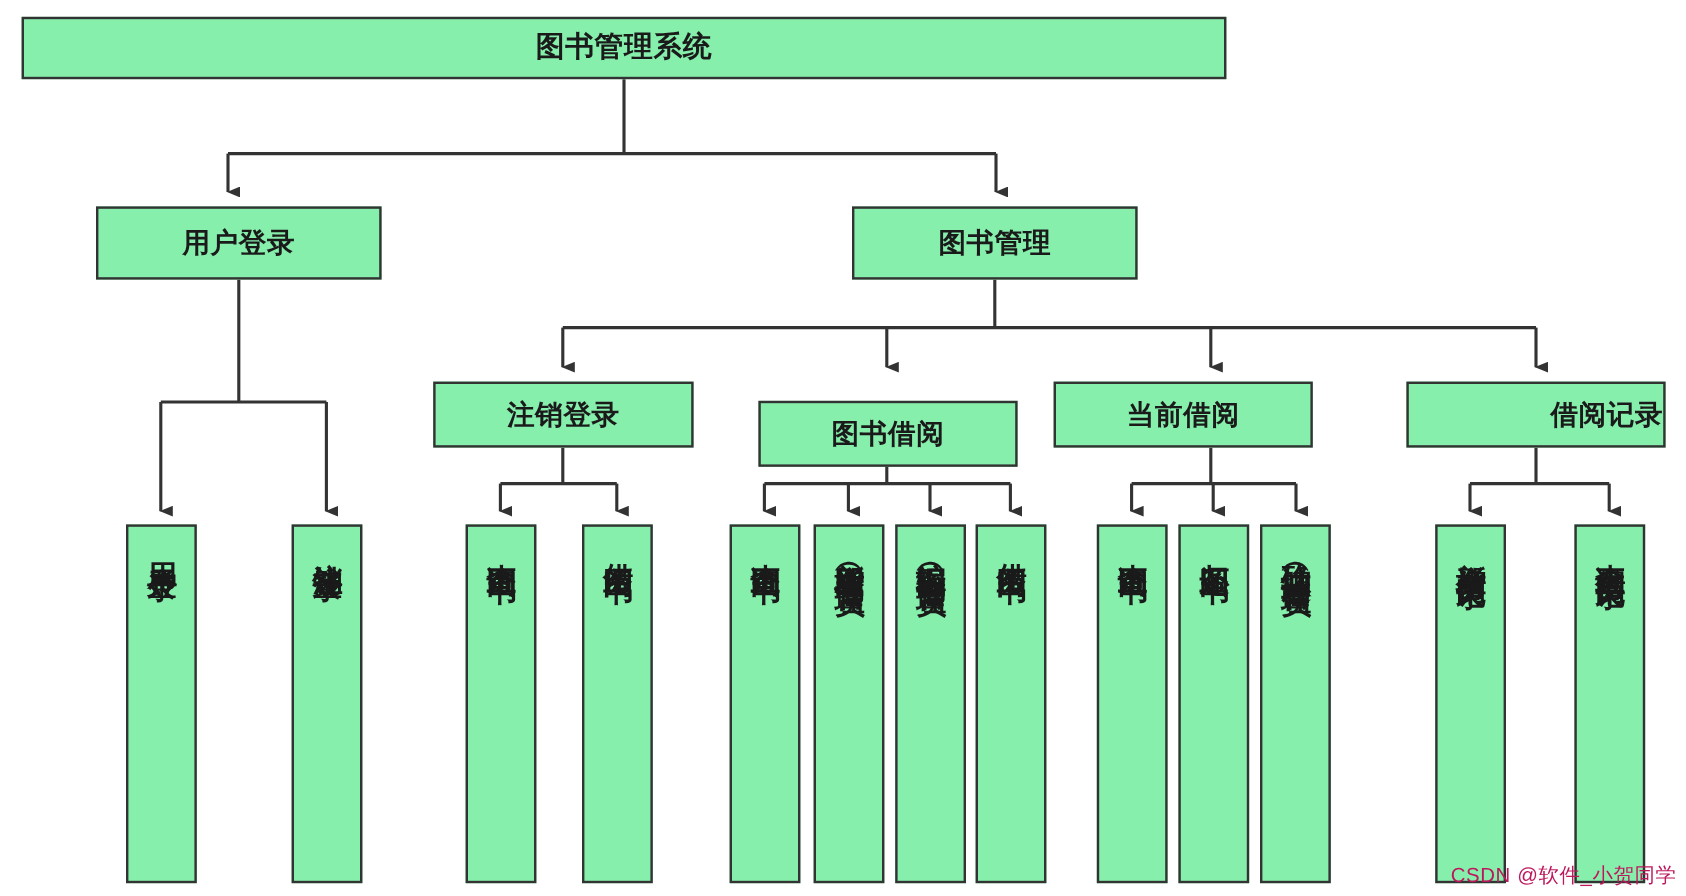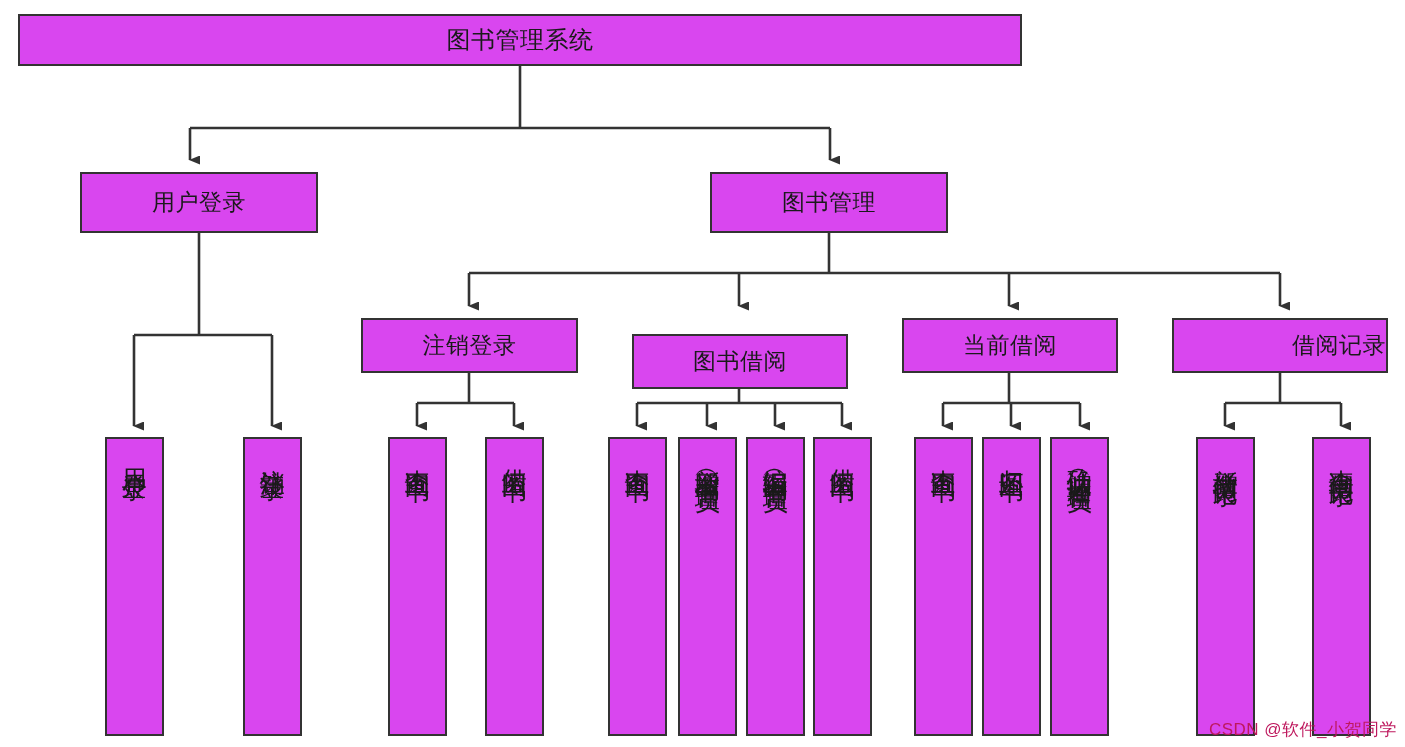--- a/index.html
+++ b/index.html
@@ -15,26 +15,27 @@
     position:relative;
     width:1405px;height:747px;
   }
   svg#wires{
     position:absolute;left:0;top:0;width:1405px;height:747px;
     pointer-events:none;
   }
   .node{
     position:absolute;
     box-sizing:border-box;
-    background:#d946ef;
+    background:#86efac;
     border:2.5px solid #333333;
     display:flex;
     align-items:center;
     justify-content:center;
     z-index:2;
+    font-weight:bold;
   }
   .node .label{
     color:#1a1a1a;
     text-align:center;
     line-height:1.22;
     letter-spacing:0.5px;
     -webkit-font-smoothing:antialiased;
   }
   
   .node.h .label{
@@ -132,21 +133,21 @@
   <div class="node h" style="left:710px;top:172px;width:238px;height:61px;">
     <span class="label">图书管理</span>
   </div>
 
   <div class="node h" style="left:361px;top:318px;width:217px;height:55px;">
     <span class="label">注销登录</span>
   </div>
   <div class="node h" style="left:632px;top:318px;width:216px;height:55px;margin-top:16px;">
     <span class="label">图书借阅</span>
   </div>
-  <div class="node h" style="left:902px;top:318px;width:216px;height:55px;">
+  <div class="node h" style="left:878px;top:318px;width:216px;height:55px;">
     <span class="label">当前借阅</span>
   </div>
   <div class="node h" style="left:1172px;top:318px;width:216px;height:55px;justify-content:flex-end;">
     <span class="label">借阅记录</span>
   </div>
 
   <div class="node v" style="left:105px;top:437px;width:59px;height:299px;">
     <span class="label">用户登录</span>
   </div>
   <div class="node v" style="left:243px;top:437px;width:59px;height:299px;">

